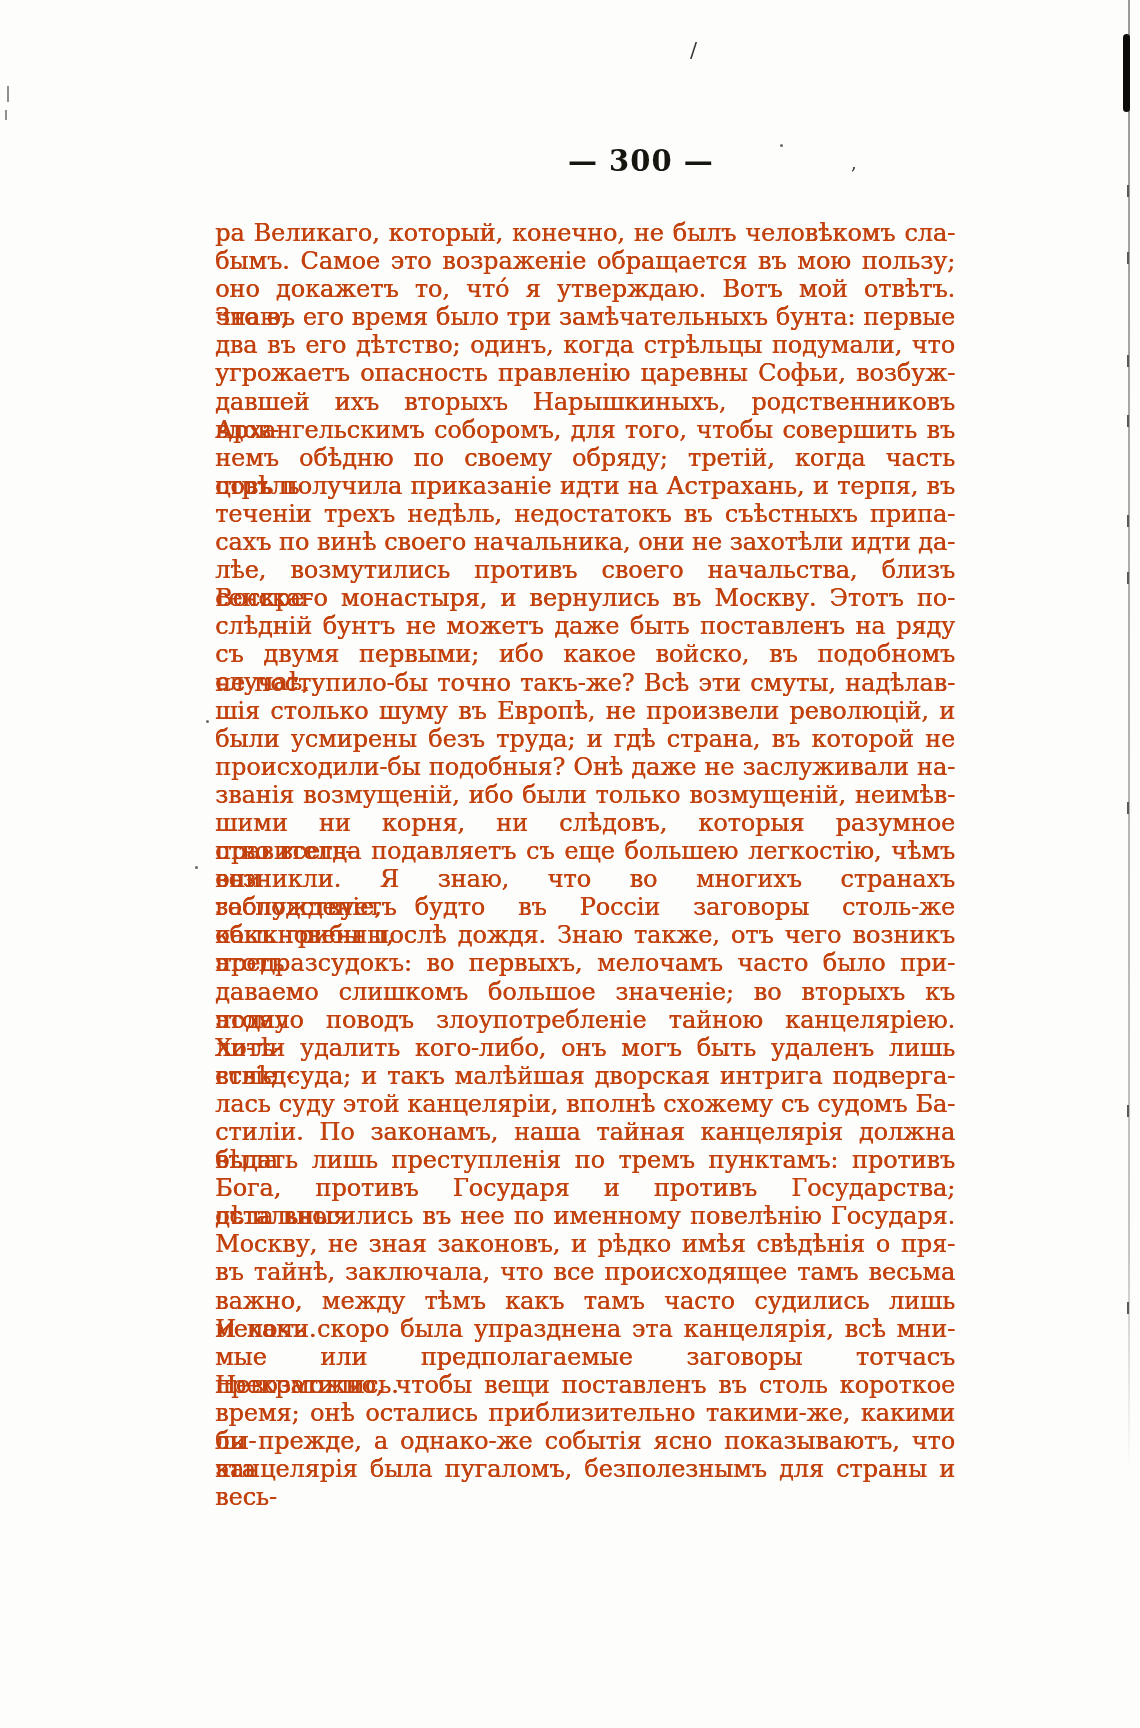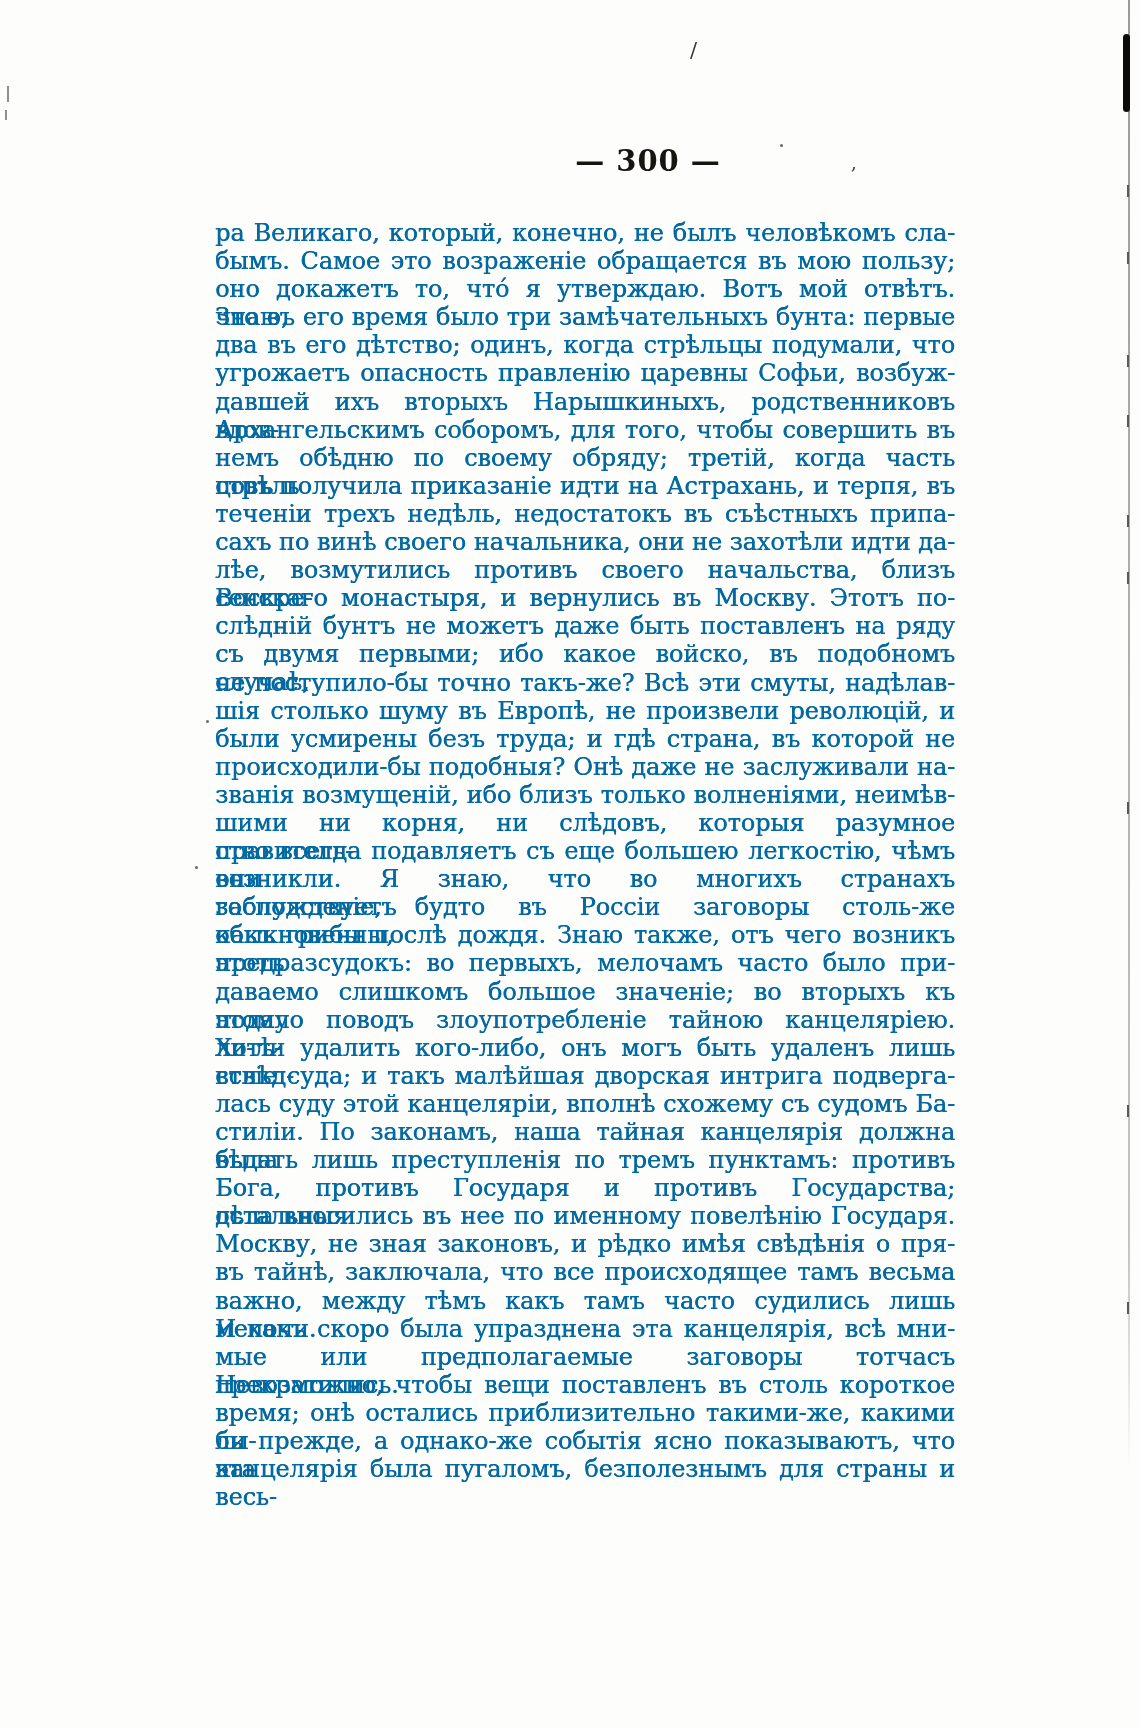--- a/index.html
+++ b/index.html
@@ -10,37 +10,36 @@
     background:#fdfdfc;
     color:#1c1a17;
     overflow:hidden;
     margin:0 auto;
   }
   .page-header{
     position:absolute;
     top:144px;left:568px;width:160px;
     font-size:29px;font-weight:bold;
     letter-spacing:1px;
-    text-align:center;
     white-space:nowrap;
     color:#17150f;
   }
   .text-block{
     position:absolute;
     left:215px;top:219px;width:740px;
   }
   .line{
     font-size:24px;
     letter-spacing:-0.1px;
     height:28.1px;
     line-height:28px;
     white-space:normal;
     text-align:justify;
     text-align-last:justify;
-    color:#0369a1;
+    color:#c2410c;
     text-shadow:0.4px 0 0 currentColor;
     overflow:visible;
   }
   
   .edge-line{
     position:absolute;left:1128px;top:0;width:2px;height:1470px;
     background:linear-gradient(#9a9a9a, #b5b5b5 55%, #c4c4c2 85%, rgba(196,196,194,0));
   }
   .edge-blob{
     position:absolute;left:1123px;top:34px;width:7px;height:78px;
@@ -74,21 +73,21 @@
       <div class="line">теченіи трехъ недѣль, недостатокъ въ съѣстныхъ припа-</div>
       <div class="line">сахъ по винѣ своего начальника, они не захотѣли идти да-</div>
       <div class="line">лѣе, возмутились противъ своего начальства, близъ Воскре-</div>
       <div class="line">сенскаго монастыря, и вернулись въ Москву. Этотъ по-</div>
       <div class="line">слѣдній бунтъ не можетъ даже быть поставленъ на ряду</div>
       <div class="line">съ двумя первыми; ибо какое войско, въ подобномъ случаѣ,</div>
       <div class="line">не поступило-бы точно такъ-же? Всѣ эти смуты, надѣлав-</div>
       <div class="line">шія столько шуму въ Европѣ, не произвели революцій, и</div>
       <div class="line">были усмирены безъ труда; и гдѣ страна, въ которой не</div>
       <div class="line">происходили-бы подобныя? Онѣ даже не заслуживали на-</div>
-      <div class="line">званія возмущеній, ибо близъ только волненіями, неимѣв-</div>
+      <div class="line">званія возмущеній, ибо были только возмущеній, неимѣв-</div>
       <div class="line">шими ни корня, ни слѣдовъ, которыя разумное правитель-</div>
       <div class="line">ство всегда подавляетъ съ еще большею легкостію, чѣмъ они</div>
       <div class="line">возникли. Я знаю, что во многихъ странахъ господствуетъ</div>
       <div class="line">заблужденіе, будто въ Россіи заговоры столь-же обыкновенны,</div>
       <div class="line">какъ грибы послѣ дождя. Знаю также, отъ чего возникъ этотъ</div>
       <div class="line">предразсудокъ: во первыхъ, мелочамъ часто было при-</div>
       <div class="line">даваемо слишкомъ большое значеніе; во вторыхъ къ этому</div>
       <div class="line">подало поводъ злоупотребленіе тайною канцеляріею. Хотѣ-</div>
       <div class="line">ли-ли удалить кого-либо, онъ могъ быть удаленъ лишь вслѣд-</div>
       <div class="line">ствіе суда; и такъ малѣйшая дворская интрига подверга-</div>

